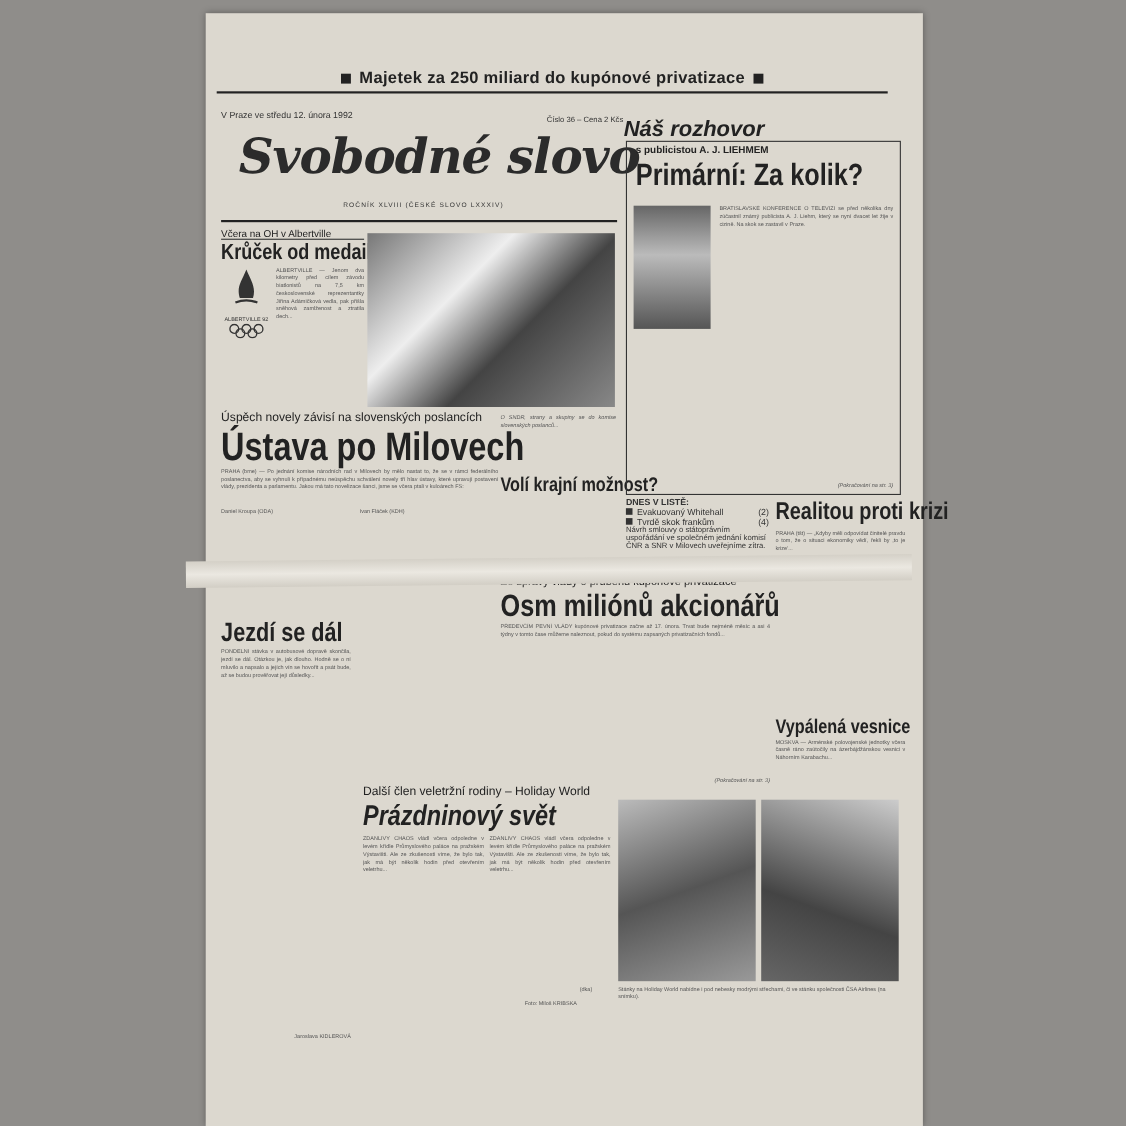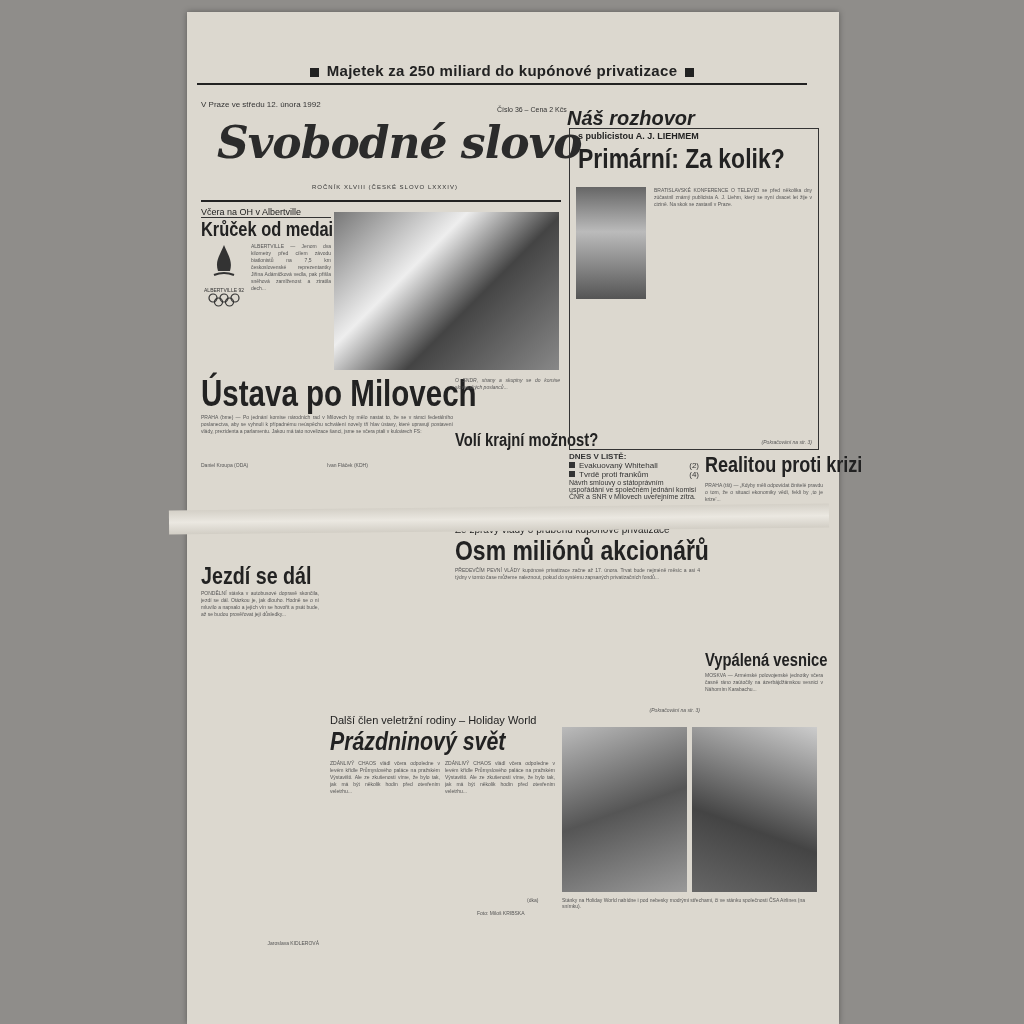--- a/index.html
+++ b/index.html
@@ -58,20 +58,21 @@
             </g>
           </svg>
       </div>
       <div class="body-text" style="flex:1;height:100px;">ALBERTVILLE — Jenom dva kilometry před cílem závodu biatlonistů na 7,5 km československé reprezentantky Jiřina Adámičková vedla, pak přišla sněhová zamlženost a ztratila dech...</div>
     </div>
   </div>
 
   <div class="abs photo" style="left:147px;top:200px;width:225px;height:158px;background:linear-gradient(135deg,#777,#eee 35%,#444 60%,#888);"></div>
 
   <div class="abs" style="left:14px;top:362px;width:252px;">
+    <div class="kicker">Úspěch novely závisí na slovenských poslancích</div>
     <div class="headline" style="font-size:36px;line-height:40px;">Ústava po Milovech</div>
     <div class="body-text" style="height:36px;">PRAHA (bme) — Po jednání komise národních rad v Milovech by mělo nastat to, že se v rámci federálního poslanectva, aby se vyhnuli k případnému neúspěchu schválení novely tří hlav ústavy, které upravují postavení vlády, prezidenta a parlamentu. Jakou má tato novelizace šanci, jsme se včera ptali v kuloárech FS:</div>
   </div>
   <div class="abs body-text" style="left:14px;top:450px;width:120px;height:95px;">Daniel Kroupa (ODA)</div>
   <div class="abs body-text" style="left:140px;top:450px;width:125px;height:240px;">Ivan Fláček (KDH)</div>
 
   <div class="abs body-text" style="left:268px;top:365px;width:105px;height:52px;font-style:italic;">O SNDR, strany a skupiny se do komise slovenských poslanců...</div>
   <div class="abs headline" style="left:268px;top:418px;font-size:18px;">Volí krajní možnost?</div>
 
   <div class="abs" style="left:380px;top:95px;width:265px;">
@@ -81,21 +82,21 @@
     <div style="font-weight:bold;font-size:9px;color:#222;margin:2px 8px;">s publicistou A. J. LIEHMEM</div>
     <div class="headline" style="font-size:28px;margin-left:8px;">Primární: Za kolik?</div>
     <div class="abs photo" style="left:6px;top:58px;width:70px;height:112px;background:linear-gradient(#666,#bbb 40%,#555);"></div>
     <div class="abs body-text" style="left:84px;top:58px;width:158px;height:250px;">BRATISLAVSKÉ KONFERENCE O TELEVIZI se před několika dny zúčastnil známý publicista A. J. Liehm, který se nyní dvacet let žije v cizině. Na skok se zastavil v Praze.</div>
     <div class="abs caption" style="right:6px;bottom:4px;font-style:italic;">(Pokračování na str. 3)</div>
   </div>
 
   <div class="abs" style="left:382px;top:440px;width:130px;">
     <div class="li" style="font-weight:bold;">DNES V LISTĚ:</div>
     <div class="li"><span class="b"></span><span>Evakuovaný Whitehall</span> <span style="float:right">(2)</span></div>
-    <div class="li"><span class="b"></span><span>Tvrdě proti frankům</span> <span style="float:right">(4)</span></div>
+    <div class="li"><span class="b"></span><span>Tvrdě skok frankům</span> <span style="float:right">(4)</span></div>
     <div class="li" style="font-size:7px;">Návrh smlouvy o státoprávním uspořádání ve společném jednání komisí ČNR a SNR v Milovech uveřejníme zítra.</div>
   </div>
 
   <div class="abs headline" style="left:518px;top:440px;font-size:22px;">Realitou proti krizi</div>
   <div class="abs body-text" style="left:518px;top:470px;width:118px;height:150px;">PRAHA (tšt) — „Kdyby měli odpovídat činitelé pravdu o tom, že o situaci ekonomiky vědí, řekli by ,to je krize'...</div>
 
   <div class="abs" style="left:268px;top:512px;width:245px;">
     <div class="kicker" style="font-size:10px;">Ze zprávy vlády o průběhu kupónové privatizace</div>
     <div class="headline" style="font-size:28px;line-height:32px;">Osm miliónů akcionářů</div>
     <div class="body-text" style="height:140px;">PŘEDEVČÍM PEVNÍ VLÁDY kupónové privatizace začne až 17. února. Trvat bude nejméně měsíc a asi 4 týdny v tomto čase můžeme naleznout, pokud do systému zapsaných privatizačních fondů...</div>

